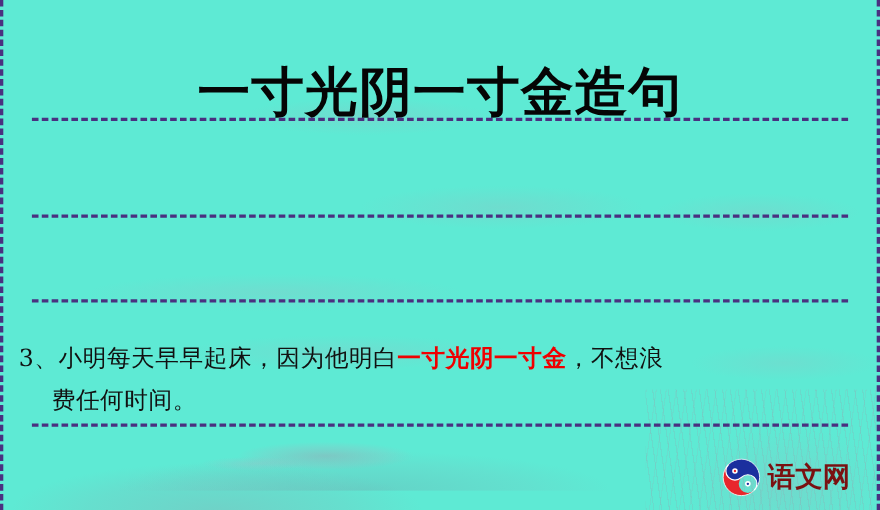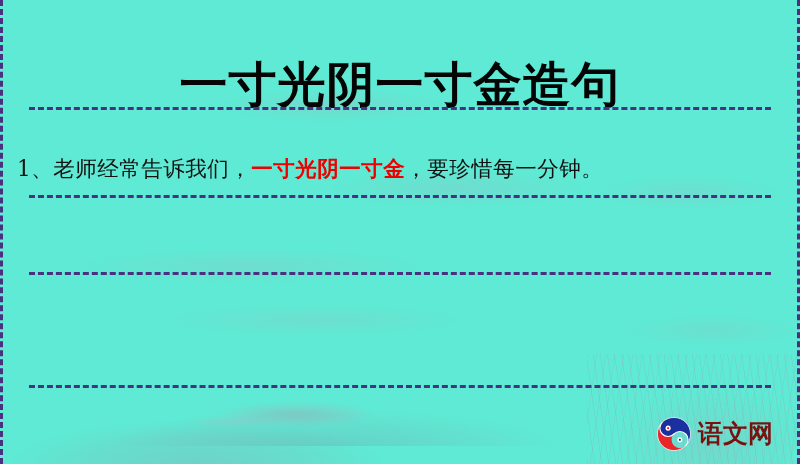--- a/index.html
+++ b/index.html
@@ -179,21 +179,21 @@
     gap: 6px;
     z-index: 3;
   }
   .logo-mark {
     width: 36px;
     height: 36px;
     flex: none;
     display: block;
   }
   .logo-text {
-    font-family: Liberation Serif, serif;
+    font-family: Liberation Sans, sans-serif;
     font-weight: 700;
     font-size: 25px;
     line-height: 28px;
     color: #7a1111;
     letter-spacing: 0px;
     white-space: nowrap;
   }
 </style>
 </head>
 <body>
@@ -210,27 +210,27 @@
   <div class="wash wash-ridge"></div>
   <div class="wash wash-boat"></div>
   <div class="wash wash-grass-right"></div>
 
   <div class="content">
 
     <h1 class="title">一寸光阴一寸金造句</h1>
 
     <div class="rule rule-1"></div>
 
-    <p class="sentence s1"><span>1、</span><span>老师经常告诉我们，</span><span class="hl">一寸光阴一寸金</span><span>，要珍惜每一分钟。</span></p>
 
     <div class="rule rule-2"></div>
 
 
     <div class="rule rule-3"></div>
 
+    <p class="sentence s3"><span>3、</span><span>小明每天早早起床，因为他明白</span><span class="hl">一寸光阴一寸金</span><span>，不想浪</span><span class="cont">费任何时间。</span></p>
 
     <div class="rule rule-4"></div>
 
     <div class="logo">
       <svg class="logo-mark" viewBox="0 0 100 100">
 
         <path d="M50 4 A46 46 0 0 0 50 96 A23 23 0 0 1 50 50 A23 23 0 0 0 50 4 Z" transform="rotate(-45 50 50)" fill="#e8262c"></path>
 
         <path d="M50 4 A46 46 0 0 1 50 96 A23 23 0 0 0 50 50 A23 23 0 0 1 50 4 Z" transform="rotate(-45 50 50)" fill="#1b2f9e"></path>
 

